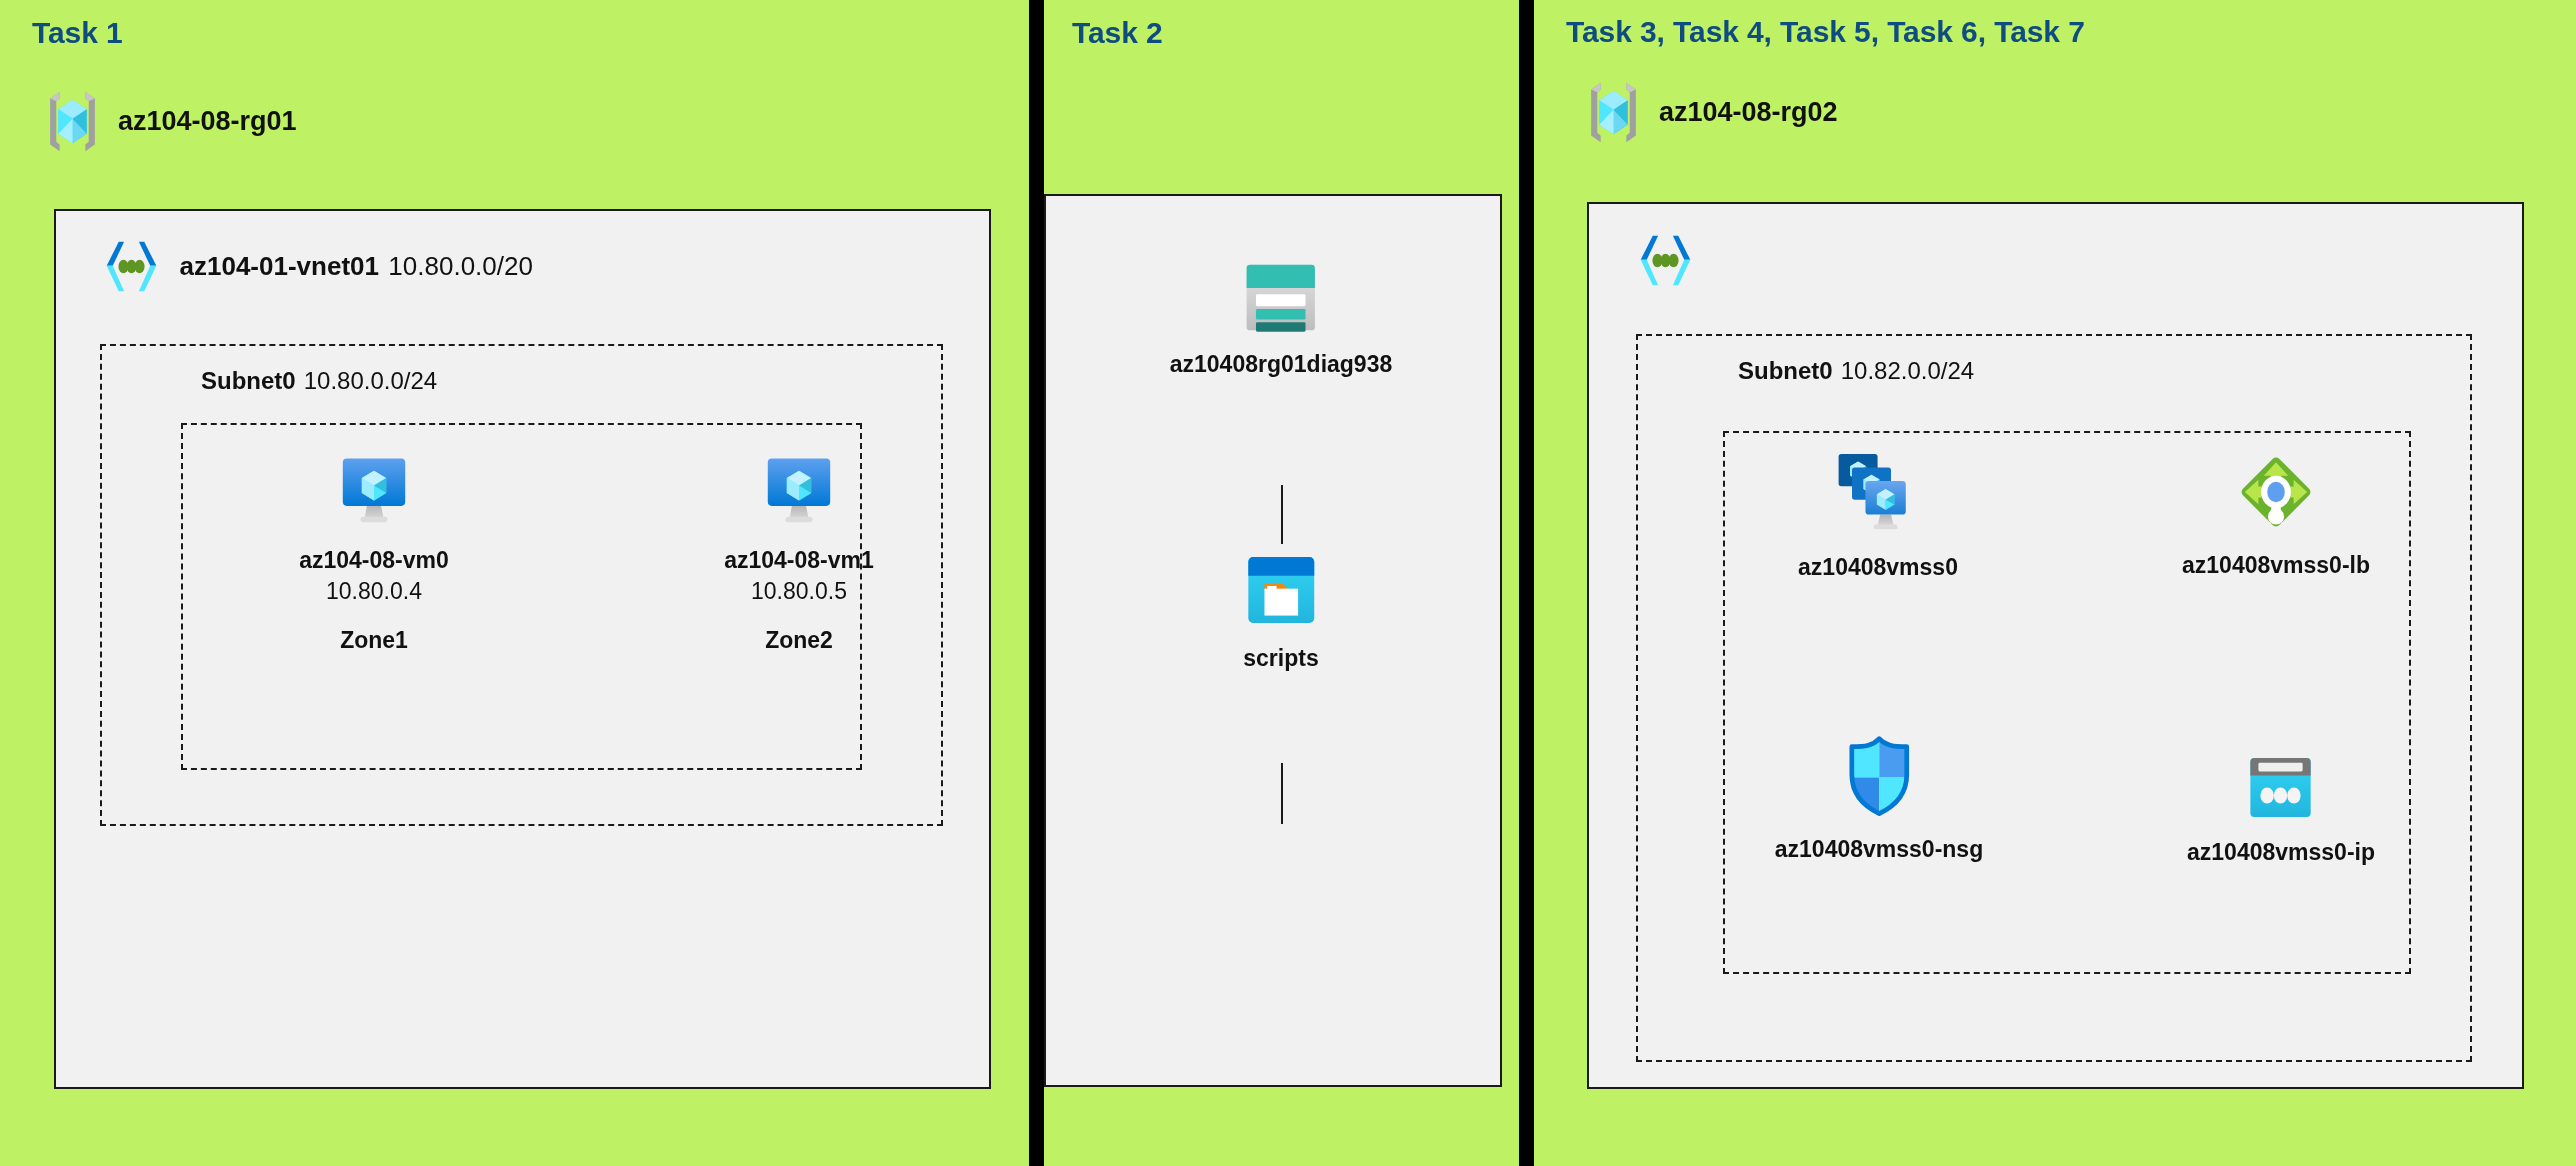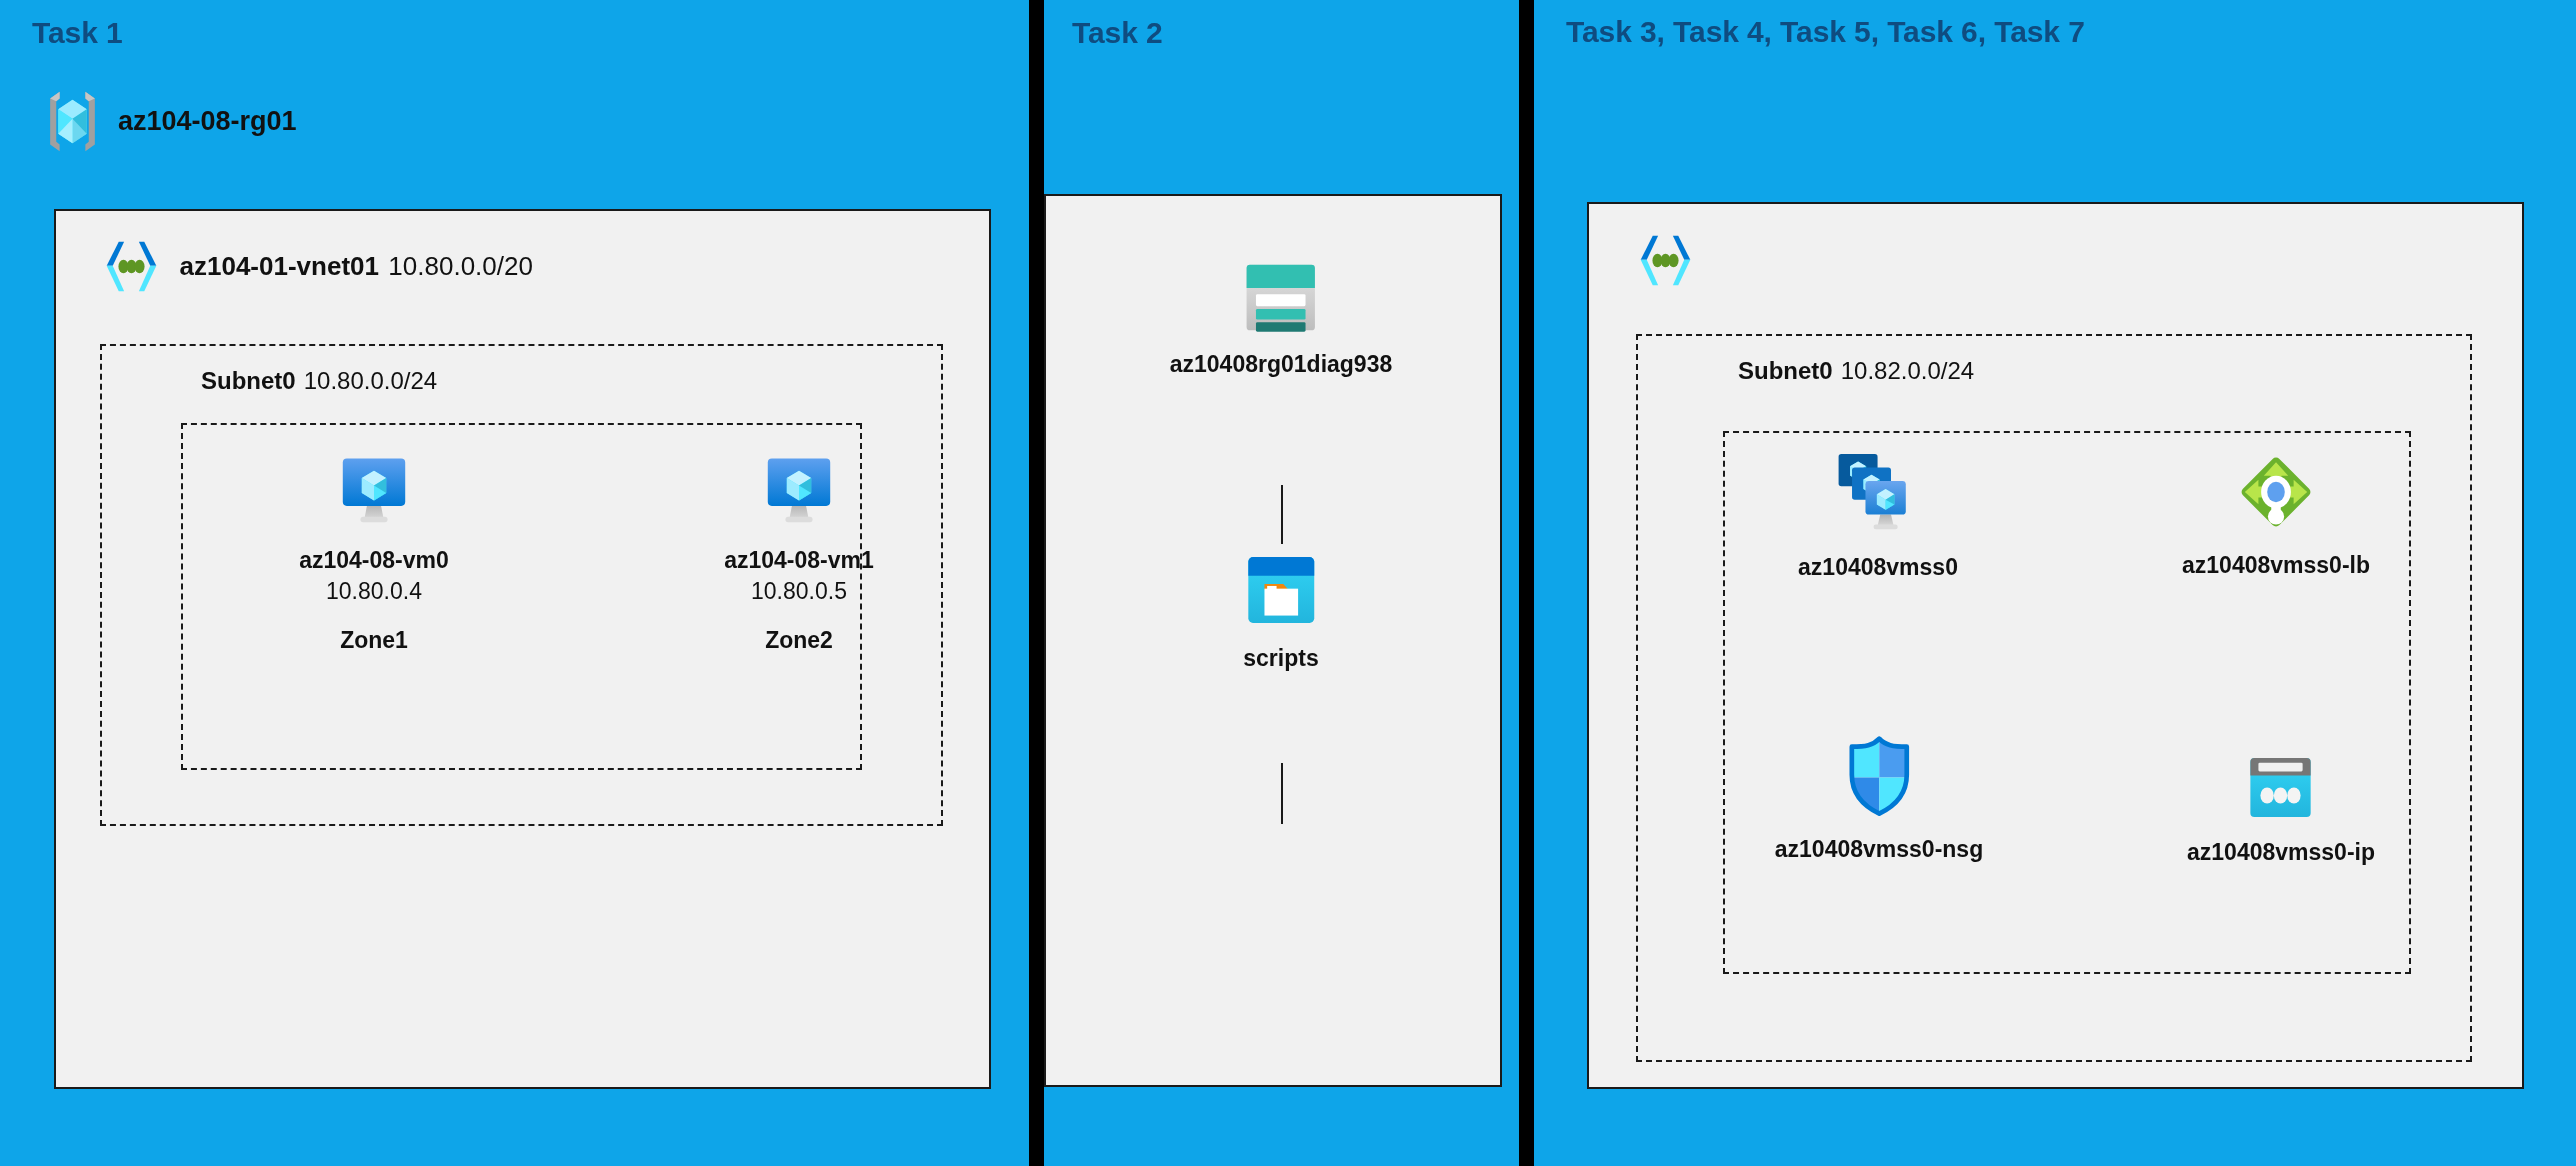--- a/index.html
+++ b/index.html
@@ -9,21 +9,21 @@
     height: 1166px;
     background: #f1f1f1;
     font-family: "Liberation Sans", sans-serif;
     overflow: hidden;
   }
 
   #board {
     position: relative;
     width: 2576px;
     height: 1166px;
-    background: #0ea5e9;
+    background: #bef264;
   }
 
   
   .divider {
     position: absolute;
     top: 0;
     width: 15px;
     height: 1166px;
     background: #000000;
   }
@@ -341,20 +341,37 @@
     </div>
 
     <div class="connector conn-2"></div>
 
   </div>
 
   <div class="panel p3">
 
     <div class="task-label">Task 3, Task 4, Task 5, Task 6, Task 7</div>
 
+    <div class="rg-row">
+      <span class="icon-wrap">
+        <svg class="icon" width="53" height="65" viewBox="0 0 78 96">
+          <path d="M20 4 L6 14 L6 82 L20 92 L20 82 L15 78 L15 18 L20 14 Z" fill="#a0a0a0"></path>
+          <path d="M20 4 L6 14 L15 18 L20 14 Z" fill="#c6c6c6"></path>
+          <path d="M58 4 L72 14 L72 82 L58 92 L58 82 L63 78 L63 18 L58 14 Z" fill="#a0a0a0"></path>
+          <path d="M58 4 L72 14 L63 18 L58 14 Z" fill="#c6c6c6"></path>
+          <path d="M39 16 L60 30 L60 66 L39 80 L18 66 L18 30 Z" fill="#50e6ff"></path>
+          <path d="M39 16 L60 30 L39 44 L18 30 Z" fill="#9cebff"></path>
+          <path d="M39 44 L60 30 L60 66 L39 80 Z" fill="#32bedd"></path>
+          <path d="M39 44 L39 80 L18 66 L18 30 Z" fill="#50e6ff"></path>
+          <path d="M39 44 L60 66 L39 80 Z" fill="#9cebff" opacity="0.55"></path>
+          <path d="M39 44 L18 66 L39 80 Z" fill="#c3f1ff" opacity="0.75"></path>
+        </svg>
+      </span>
+      <span class="rg-name">az104-08-rg02</span>
+    </div>
 
     <div class="solid-box vnet-box"></div>
 
     <div class="vnet-row">
       <span class="icon-wrap">
         <svg class="icon" width="61" height="55" viewBox="0 0 90 82">
           <path d="M26 4 L8 40 L17 40 L34 4 Z" fill="#0078d4"></path>
           <path d="M8 40 L26 78 L34 78 L17 40 Z" fill="#50e6ff"></path>
           <path d="M64 4 L82 40 L73 40 L56 4 Z" fill="#0078d4"></path>
           <path d="M82 40 L64 78 L56 78 L73 40 Z" fill="#50e6ff"></path>

